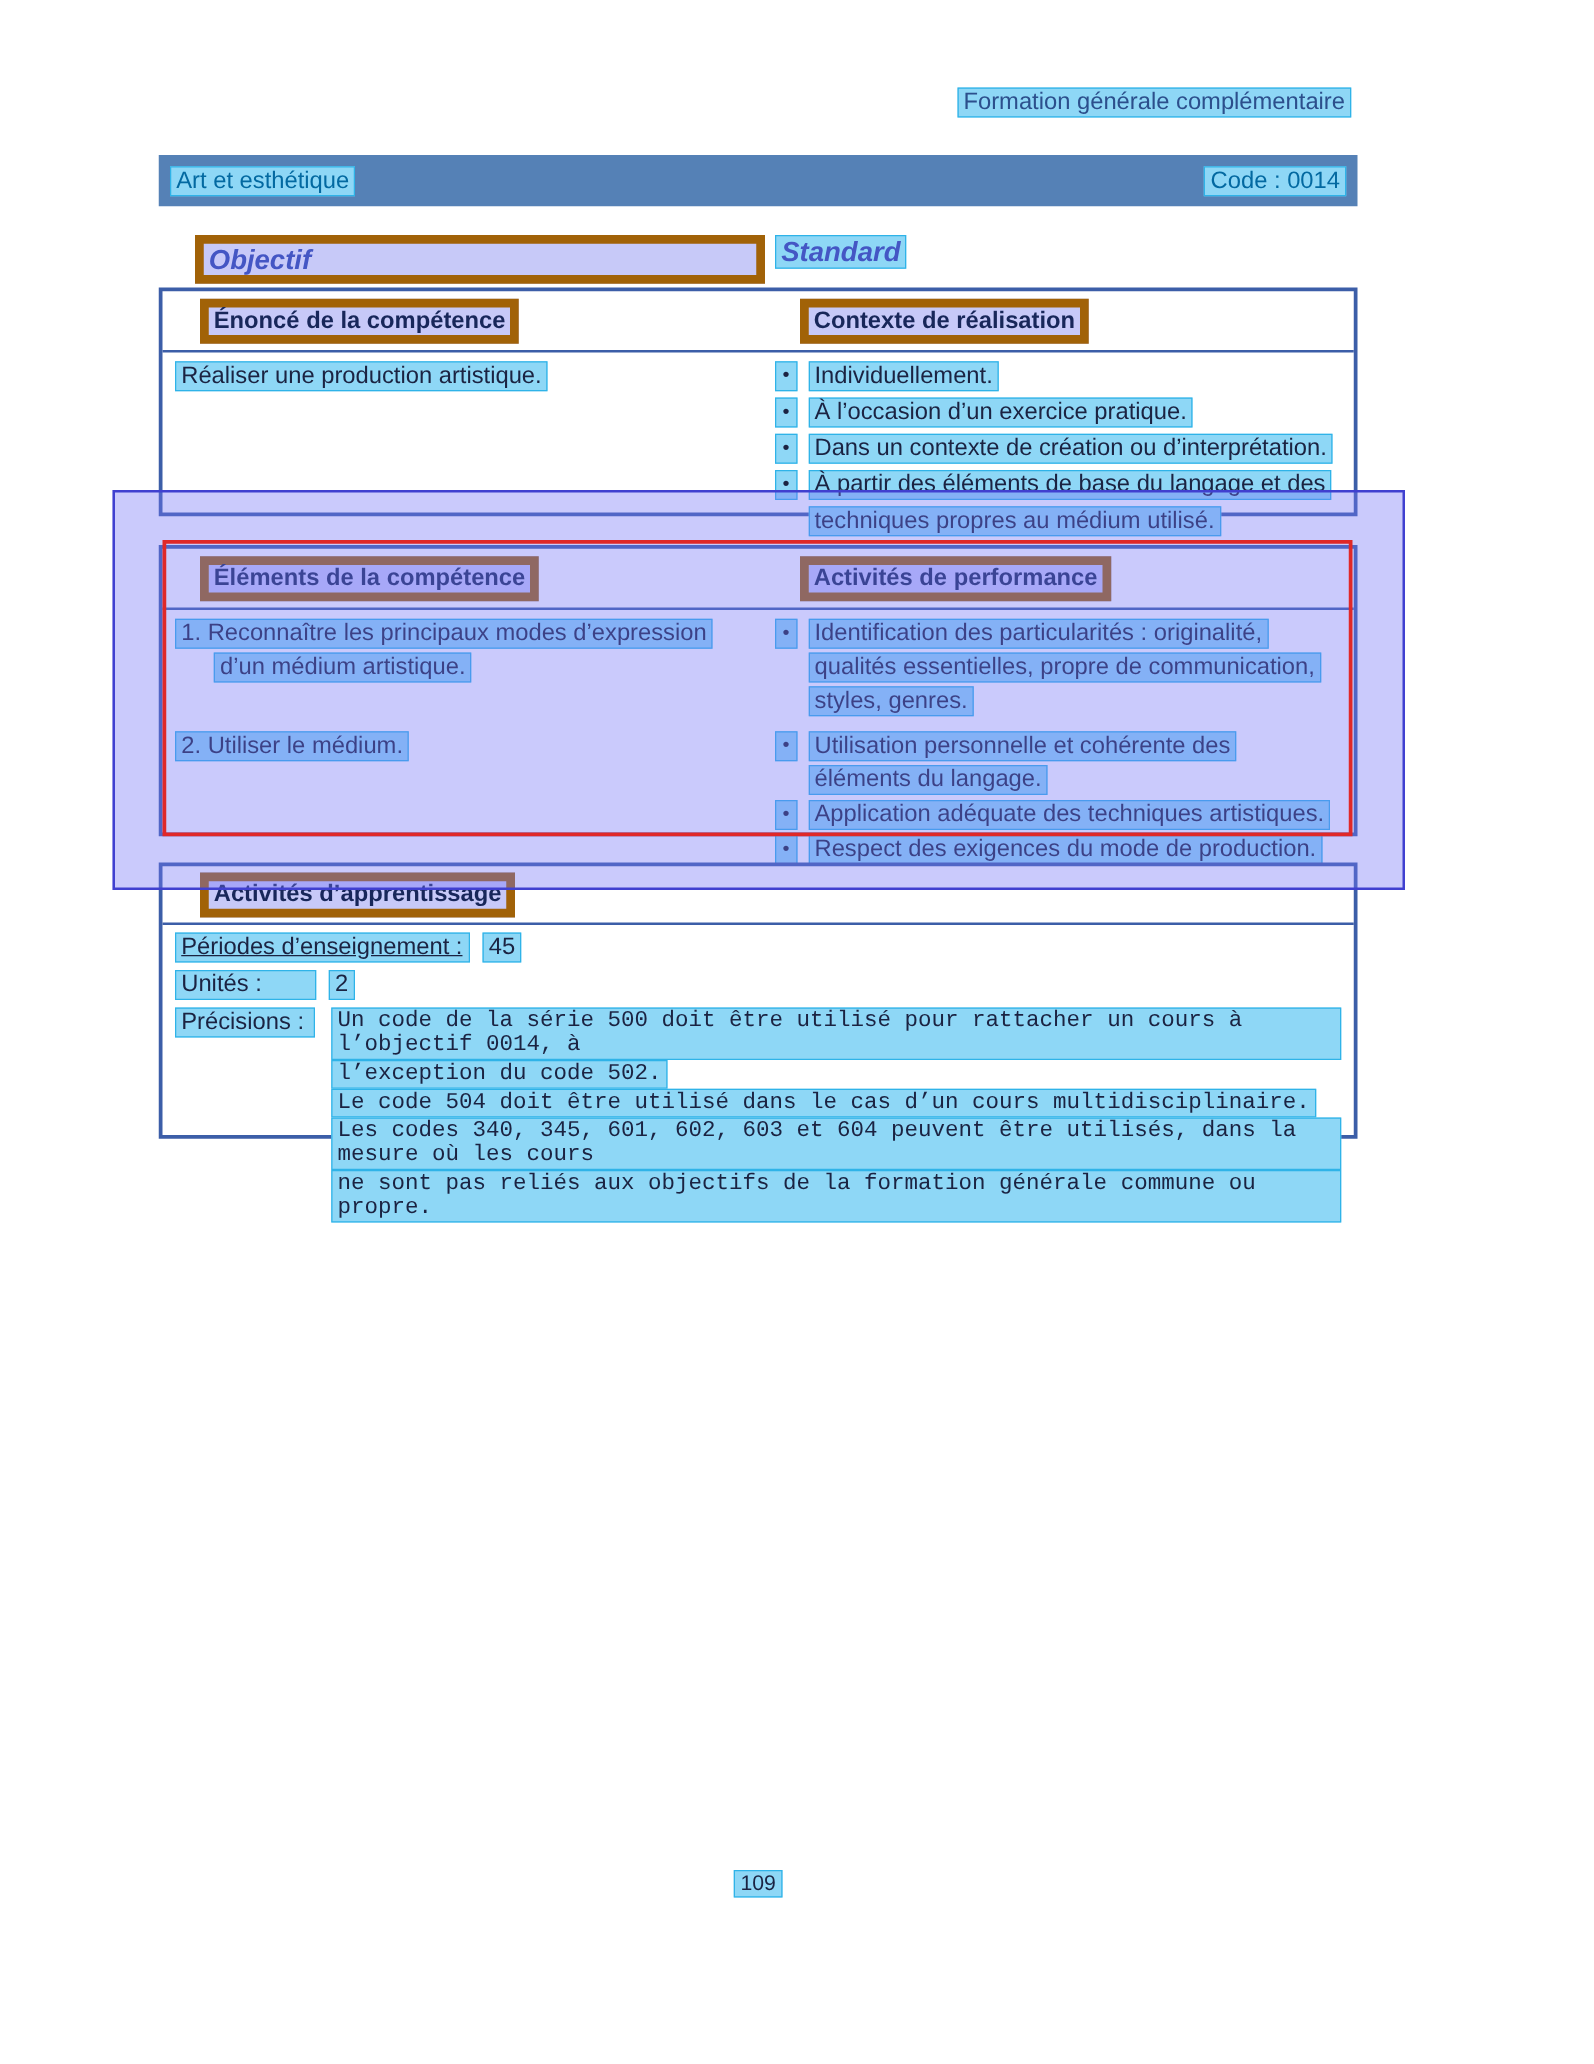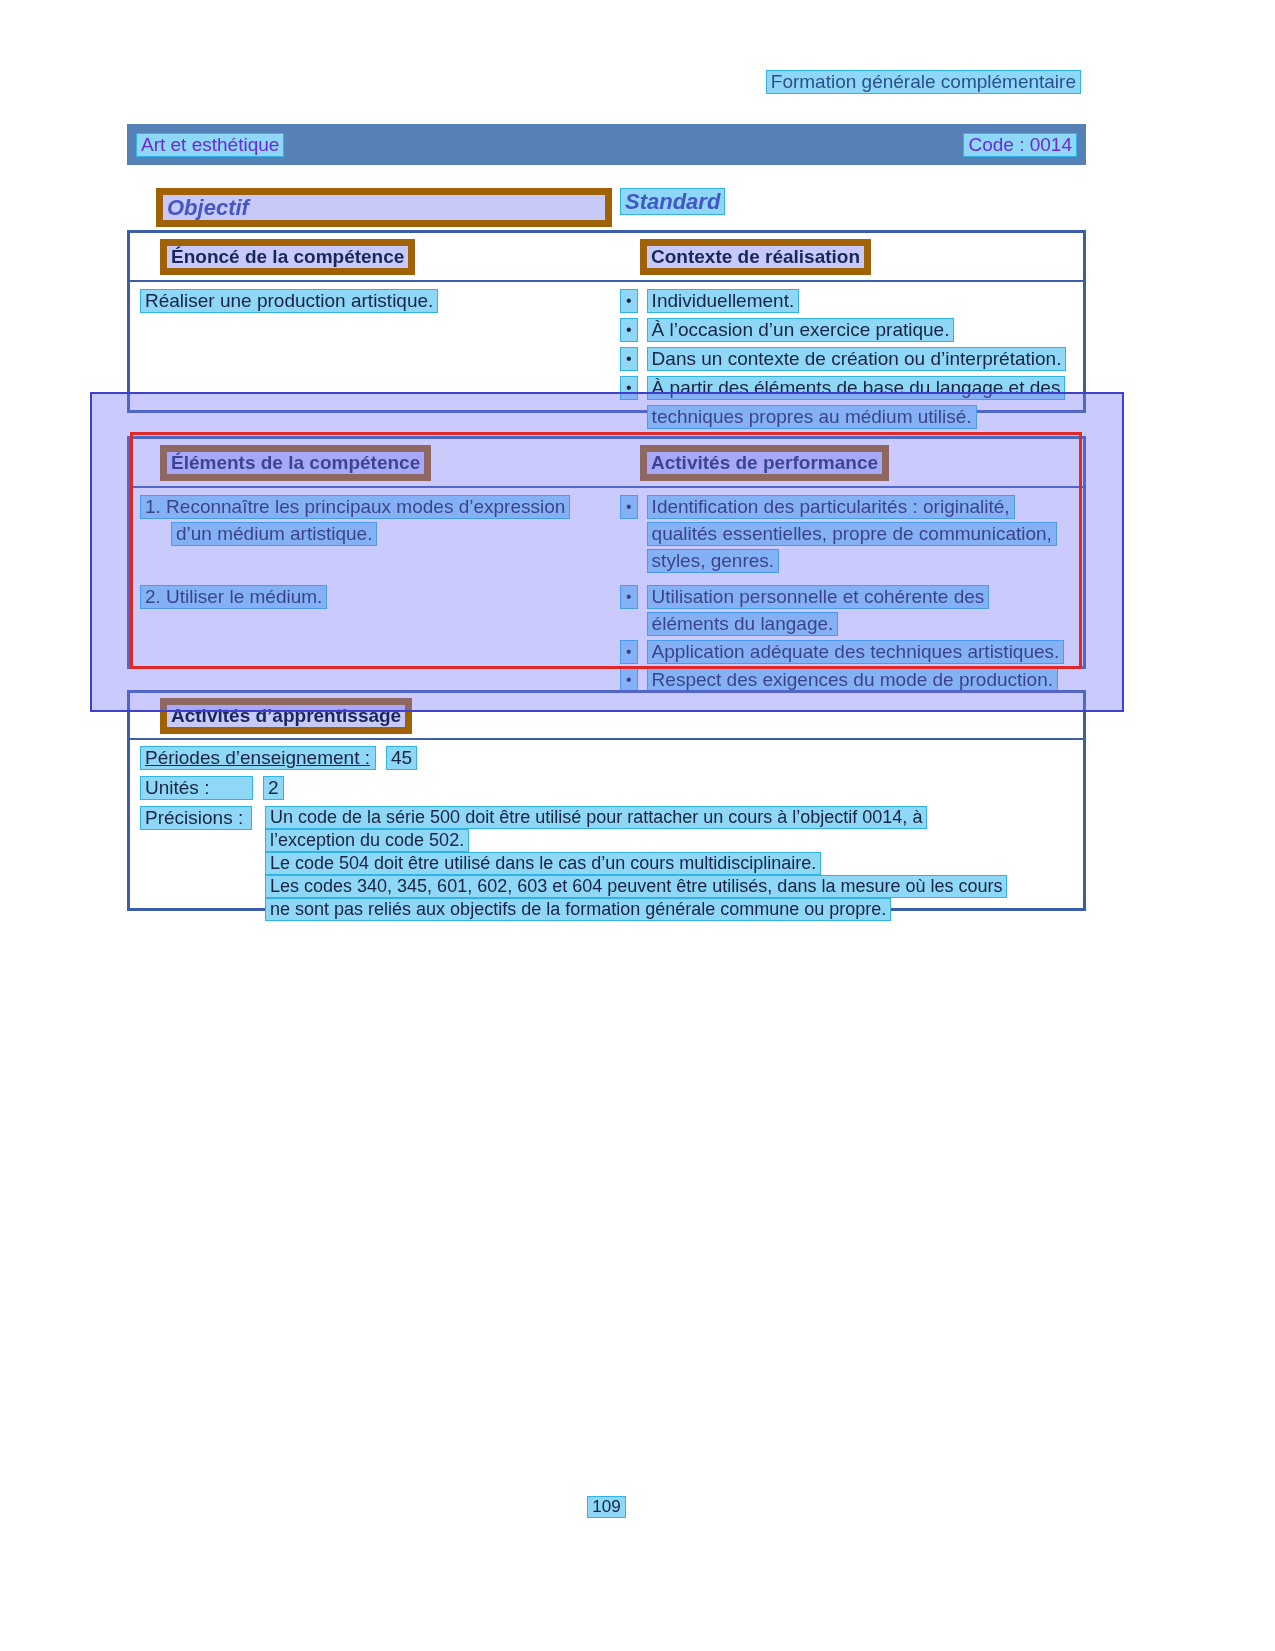--- a/index.html
+++ b/index.html
@@ -16,21 +16,21 @@
   .doc-title {
     position:absolute; top:70px; right:194px;
     font-size:19px; color:#2c4f8c;
   }
 
   .banner {
     position:absolute; left:127px; top:124px; width:959px; height:41px;
     background:#5581b6; box-sizing:border-box;
     display:flex; justify-content:space-between; align-items:center; padding:0 9px;
   }
-  .banner .hl { color:#6d28d9; }
+  .banner .hl { color:#0369a1; }
 
   .heading { position:absolute; font-size:22px; font-weight:bold; font-style:italic; color:#4456c4; line-height:23px; }
   .objectif { left:136px; top:188px; width:456px; box-sizing:border-box; }
   .standard { left:620px; top:188px; }
 
   .tbl {
     position:absolute; left:127px; width:959px;
     border:3px solid #3c5ea8; box-sizing:border-box; background:transparent;
   }
   .tbl1 { top:230px; height:183px; }
@@ -56,21 +56,21 @@
   .t2row { margin-bottom:8px; }
   .indent { margin-left:31px; }
 
   .tbl3 .tbl-head { padding:5px 0 4px 0; }
   .kv-row { display:flex; gap:10px; padding:0 10px; margin-top:6px; align-items:baseline; }
   .klabel-periodes { min-width:236px; box-sizing:border-box;text-decoration:underline; }
   .klabel-unites { min-width:113px; box-sizing:border-box; }
   .prec-row { display:flex; padding:0 10px; margin-top:6px; align-items:flex-start; }
   .prec-label { width:112px; box-sizing:border-box; margin-right:13px; flex-shrink:0; }
   .prec-lines .hl { font-size:18px; line-height:19px; padding:1px 4px; }
-  .prec-lines .line { margin-bottom:0; }
+  .prec-lines .line { margin-bottom:0;font-family:Liberation Mono, monospace; }
 
   
   .overlay-rect {
     position:absolute; left:90px; top:392px; width:1034px; height:320px;
     background:rgba(115,115,248,0.38); border:2px solid #4040d0;
     box-sizing:border-box; pointer-events:none; z-index:20;
   }
   .red-rect {
     position:absolute; left:130px; top:432px; width:952px; height:237px;
     border:3px solid #e02828; box-sizing:border-box;

